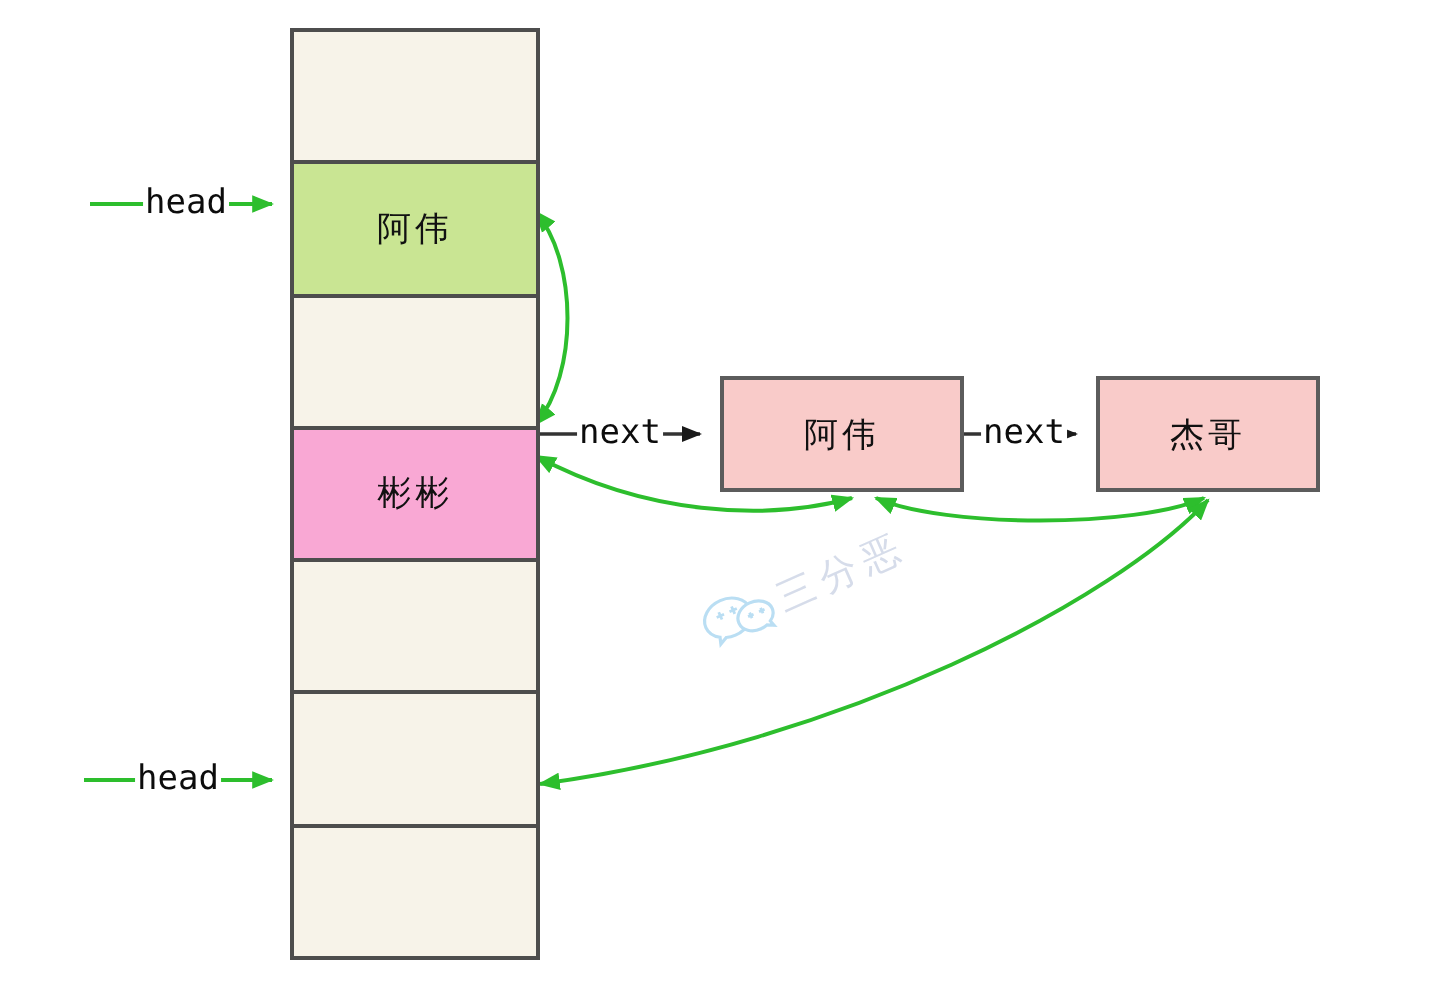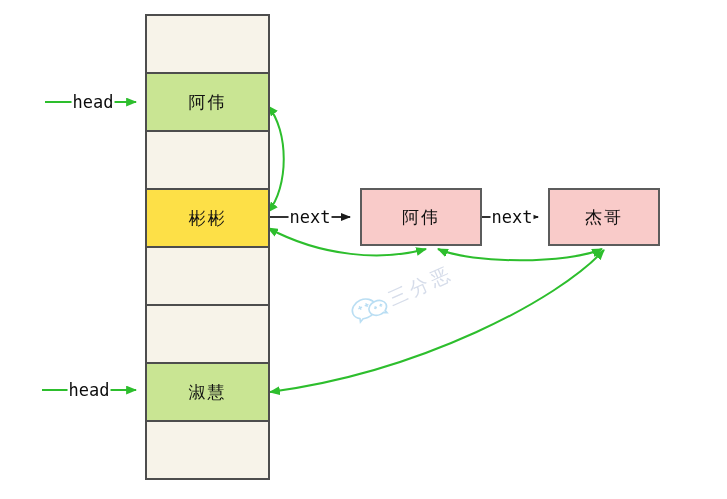--- a/index.html
+++ b/index.html
@@ -14,21 +14,21 @@
     display:flex;flex-direction:column;box-sizing:content-box;
   }
   .cell{
     flex:1;display:flex;align-items:center;justify-content:center;
     border-top:2px solid #4d4d4d;box-sizing:border-box;
     font-size:17px;letter-spacing:2px;color:#111;
   }
   .cell:first-child{border-top:none;}
   .cell.empty{background:#f7f3e9;}
   .cell.green{background:#c9e593;}
-  .cell.pink{background:#fde047;}
+  .cell.pink{background:#f9a8d4;}
   
   .node-box{
     position:absolute;top:188px;height:58px;box-sizing:border-box;
     border:2px solid #5c5c5c;background:#f9cbc9;
     display:flex;align-items:center;justify-content:center;
     font-size:17px;letter-spacing:2px;color:#111;
   }
   #node-awei{left:360px;width:122px;}
   #node-jiege{left:548px;width:112px;}
   
@@ -82,21 +82,20 @@
     <path class="g-line" d="M270,392 C420,372 558,300 604,250" marker-start="url(#mg-start)" marker-end="url(#mg-end)"></path>
   </svg>
 
   <div class="bucket-array">
     <div class="cell empty"></div>
     <div class="cell green">阿伟</div>
     <div class="cell empty"></div>
     <div class="cell pink">彬彬</div>
     <div class="cell empty"></div>
     <div class="cell empty"></div>
-    <div class="cell green">淑慧</div>
     <div class="cell empty"></div>
   </div>
 
   <div id="node-awei" class="node-box">阿伟</div>
   <div id="node-jiege" class="node-box">杰哥</div>
 
   <span class="edge-label" style="left:93px;top:102px;">head</span>
   <span class="edge-label" style="left:89px;top:390px;">head</span>
   <span class="edge-label" style="left:310px;top:217px;">next</span>
   <span class="edge-label" style="left:512px;top:217px;">next</span>

